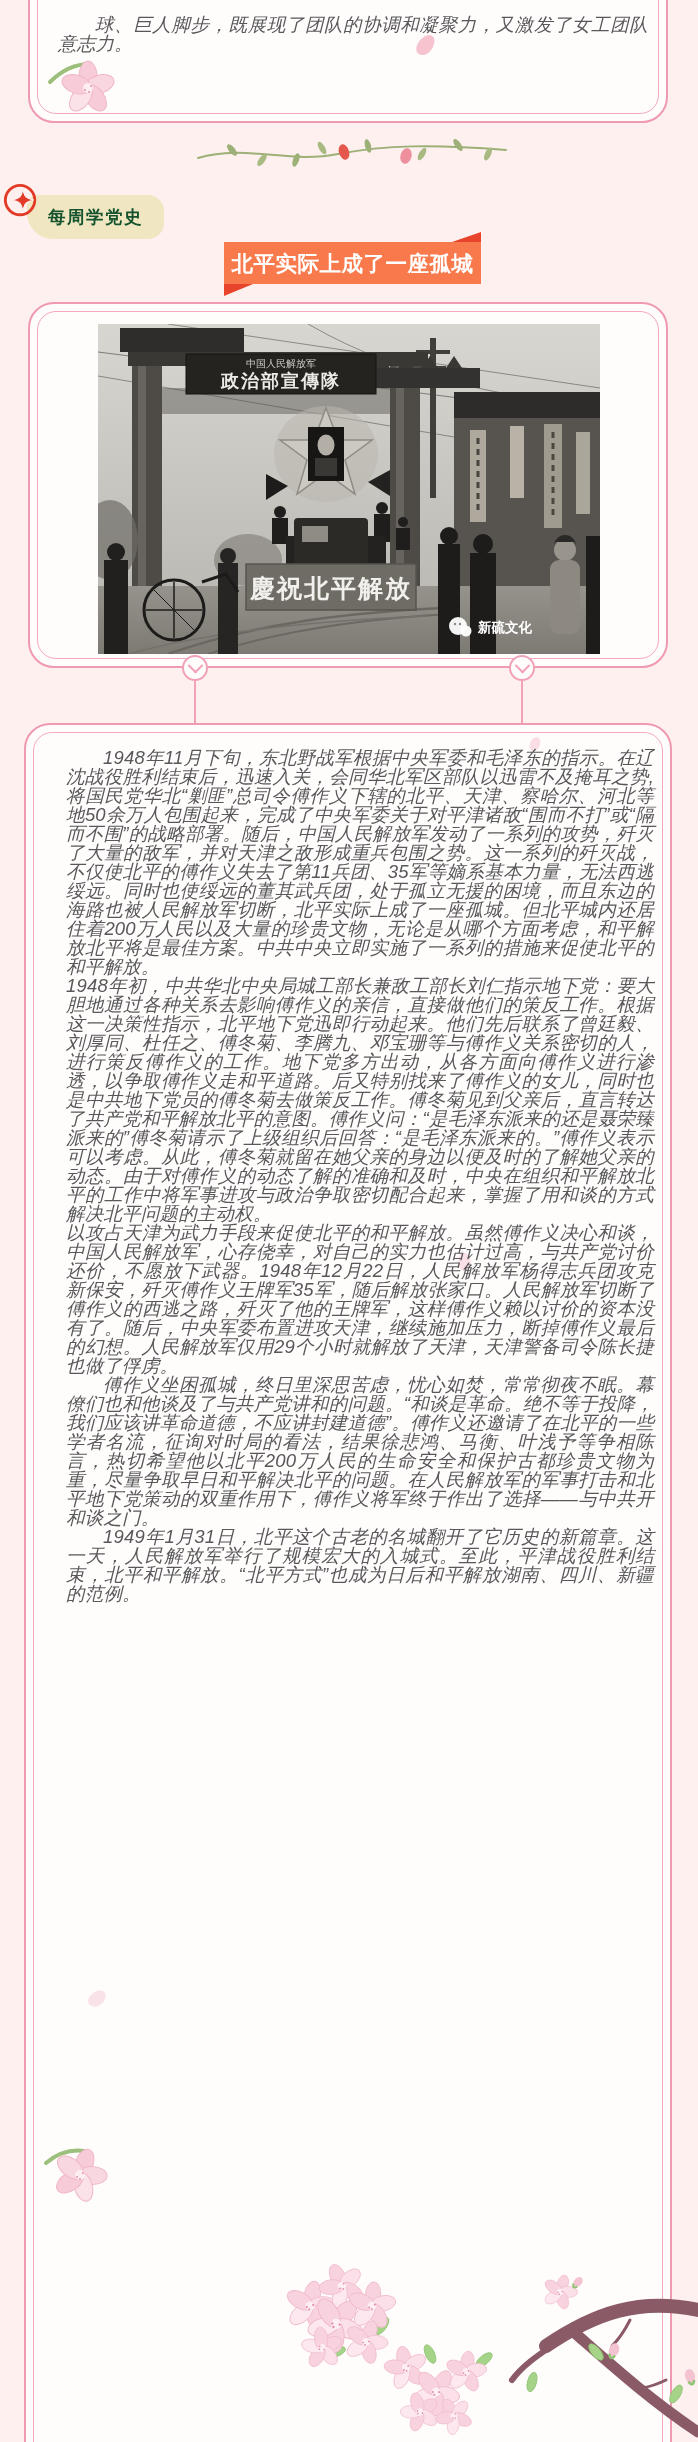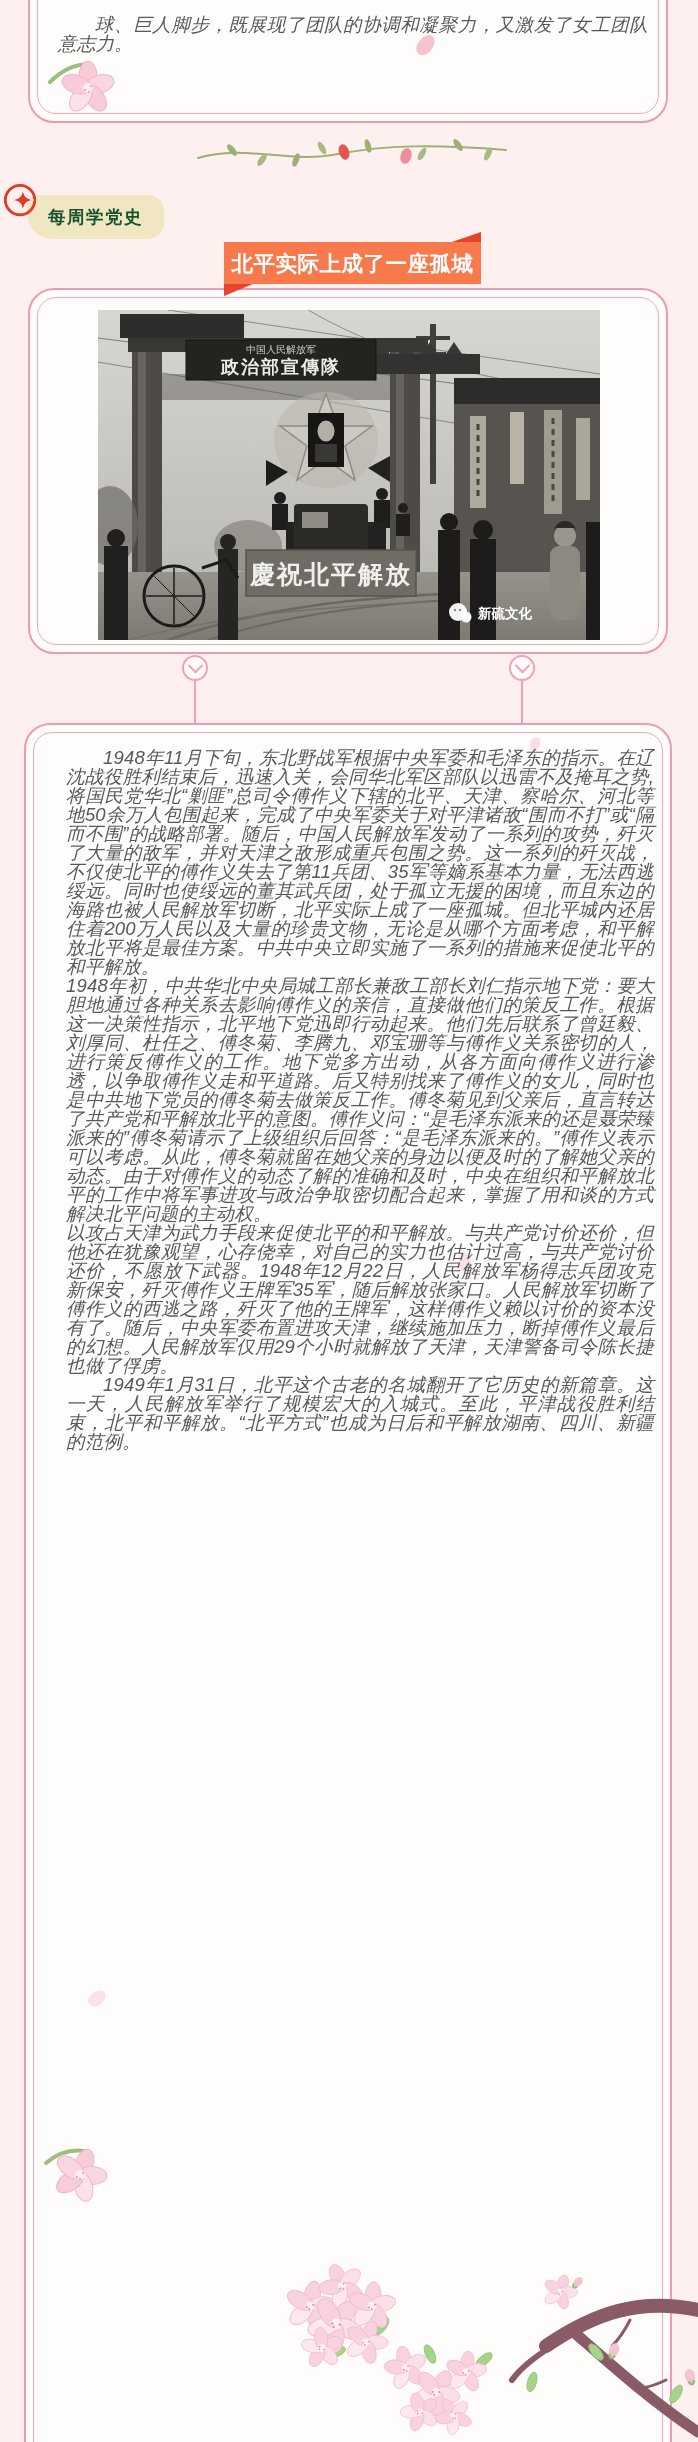--- a/index.html
+++ b/index.html
@@ -21,21 +21,21 @@
     box-sizing:border-box;
   }
   .card::before{
     content:"";
     position:absolute;inset:7px;
     border:1px solid #f3a9bd;
     border-radius:19px;
     pointer-events:none;
   }
   .top-card{left:28px;top:-64px;width:640px;height:187px;}
-  .photo-card{left:28px;top:288px;width:640px;height:366px;}
+  .photo-card{left:28px;top:302px;width:640px;height:366px;}
   .text-card{left:24px;top:723px;width:648px;height:1760px;}
 
   
   .body-text{
     margin:11px;
     font-size:18.5px;
     line-height:19px;
     color:#58585a;
     text-align:justify;
     letter-spacing:.2px;
@@ -294,21 +294,22 @@
     <span class="chev"></span>
   </span>
   <span class="connector connector-right">
     <span class="chev"></span>
   </span>
 
   <section class="card text-card">
     <div class="body-text article-text">
       <p class="indent">1948年11月下旬，东北野战军根据中央军委和毛泽东的指示。在辽沈战役胜利结束后，迅速入关，会同华北军区部队以迅雷不及掩耳之势,将国民党华北“剿匪”总司令傅作义下辖的北平、天津、察哈尔、河北等地50余万人包围起来，完成了中央军委关于对平津诸敌“围而不打”或“隔而不围”的战略部署。随后，中国人民解放军发动了一系列的攻势，歼灭了大量的敌军，并对天津之敌形成重兵包围之势。这一系列的歼灭战，不仅使北平的傅作义失去了第11兵团、35军等嫡系基本力量，无法西逃绥远。同时也使绥远的董其武兵团，处于孤立无援的困境，而且东边的海路也被人民解放军切断，北平实际上成了一座孤城。但北平城内还居住着200万人民以及大量的珍贵文物，无论是从哪个方面考虑，和平解放北平将是最佳方案。中共中央立即实施了一系列的措施来促使北平的和平解放。</p>
       <p>1948年初，中共华北中央局城工部长兼敌工部长刘仁指示地下党：要大胆地通过各种关系去影响傅作义的亲信，直接做他们的策反工作。根据这一决策性指示，北平地下党迅即行动起来。他们先后联系了曾廷毅、刘厚同、杜任之、傅冬菊、李腾九、邓宝珊等与傅作义关系密切的人，进行策反傅作义的工作。地下党多方出动，从各方面向傅作义进行渗透，以争取傅作义走和平道路。后又特别找来了傅作义的女儿，同时也是中共地下党员的傅冬菊去做策反工作。傅冬菊见到父亲后，直言转达了共产党和平解放北平的意图。傅作义问：“是毛泽东派来的还是聂荣臻派来的”傅冬菊请示了上级组织后回答：“是毛泽东派来的。”傅作义表示可以考虑。从此，傅冬菊就留在她父亲的身边以便及时的了解她父亲的动态。由于对傅作义的动态了解的准确和及时，中央在组织和平解放北平的工作中将军事进攻与政治争取密切配合起来，掌握了用和谈的方式解决北平问题的主动权。</p>
-      <p>以攻占天津为武力手段来促使北平的和平解放。与共产党讨价还价，但他还在犹豫观望，心存侥幸，对自己的实力也估计过高，与共产党讨价还价，不愿放下武器。1948年12月22日，人民解放军杨得志兵团攻克新保安，歼灭傅作义王牌军35军，随后解放张家口。人民解放军切断了傅作义的西逃之路，歼灭了他的王牌军，这样傅作义赖以讨价的资本没有了。随后，中央军委布置进攻天津，继续施加压力，断掉傅作义最后的幻想。人民解放军仅用29个小时就解放了天津，天津警备司令陈长捷也做了俘虏。</p>
+      <p>以攻占天津为武力手段来促使北平的和平解放。虽然傅作义决心和谈，中国人民解放军，心存侥幸，对自己的实力也估计过高，与共产党讨价还价，不愿放下武器。1948年12月22日，人民解放军杨得志兵团攻克新保安，歼灭傅作义王牌军35军，随后解放张家口。人民解放军切断了傅作义的西逃之路，歼灭了他的王牌军，这样傅作义赖以讨价的资本没有了。随后，中央军委布置进攻天津，继续施加压力，断掉傅作义最后的幻想。人民解放军仅用29个小时就解放了天津，天津警备司令陈长捷也做了俘虏。</p>
+      <p class="indent">傅作义坐困孤城，终日里深思苦虑，忧心如焚，常常彻夜不眠。幕僚们也和他谈及了与共产党讲和的问题。“和谈是革命。绝不等于投降，我们应该讲革命道德，不应讲封建道德”。傅作义还邀请了在北平的一些学者名流，征询对时局的看法，结果徐悲鸿、马衡、叶浅予等争相陈言，热切希望他以北平200万人民的生命安全和保护古都珍贵文物为重，尽量争取早日和平解决北平的问题。在人民解放军的军事打击和北平地下党策动的双重作用下，傅作义将军终于作出了选择——与中共开和谈之门。</p>
       <p class="indent">1949年1月31日，北平这个古老的名城翻开了它历史的新篇章。这一天，人民解放军举行了规模宏大的入城式。至此，平津战役胜利结束，北平和平解放。“北平方式”也成为日后和平解放湖南、四川、新疆的范例。</p>
     </div>
     <span class="petal petal-a"></span>
     <span class="petal petal-b"></span>
     <span class="petal petal-c"></span>
     <svg class="corner-flower flower-bottom" viewBox="0 0 76 72">
       <path d="M8,30 C20,20 32,16 46,18" stroke="#9cc07c" stroke-width="4" fill="none" stroke-linecap="round"></path>
       <g transform="translate(42,42)">
         <ellipse rx="9" ry="15" transform="rotate(20) translate(0,-12)" fill="#f7ccd8" stroke="#efb6c6" stroke-width="1"></ellipse>
         <ellipse rx="9" ry="15" transform="rotate(92) translate(0,-12)" fill="#f9d7e1" stroke="#efb6c6" stroke-width="1"></ellipse>

